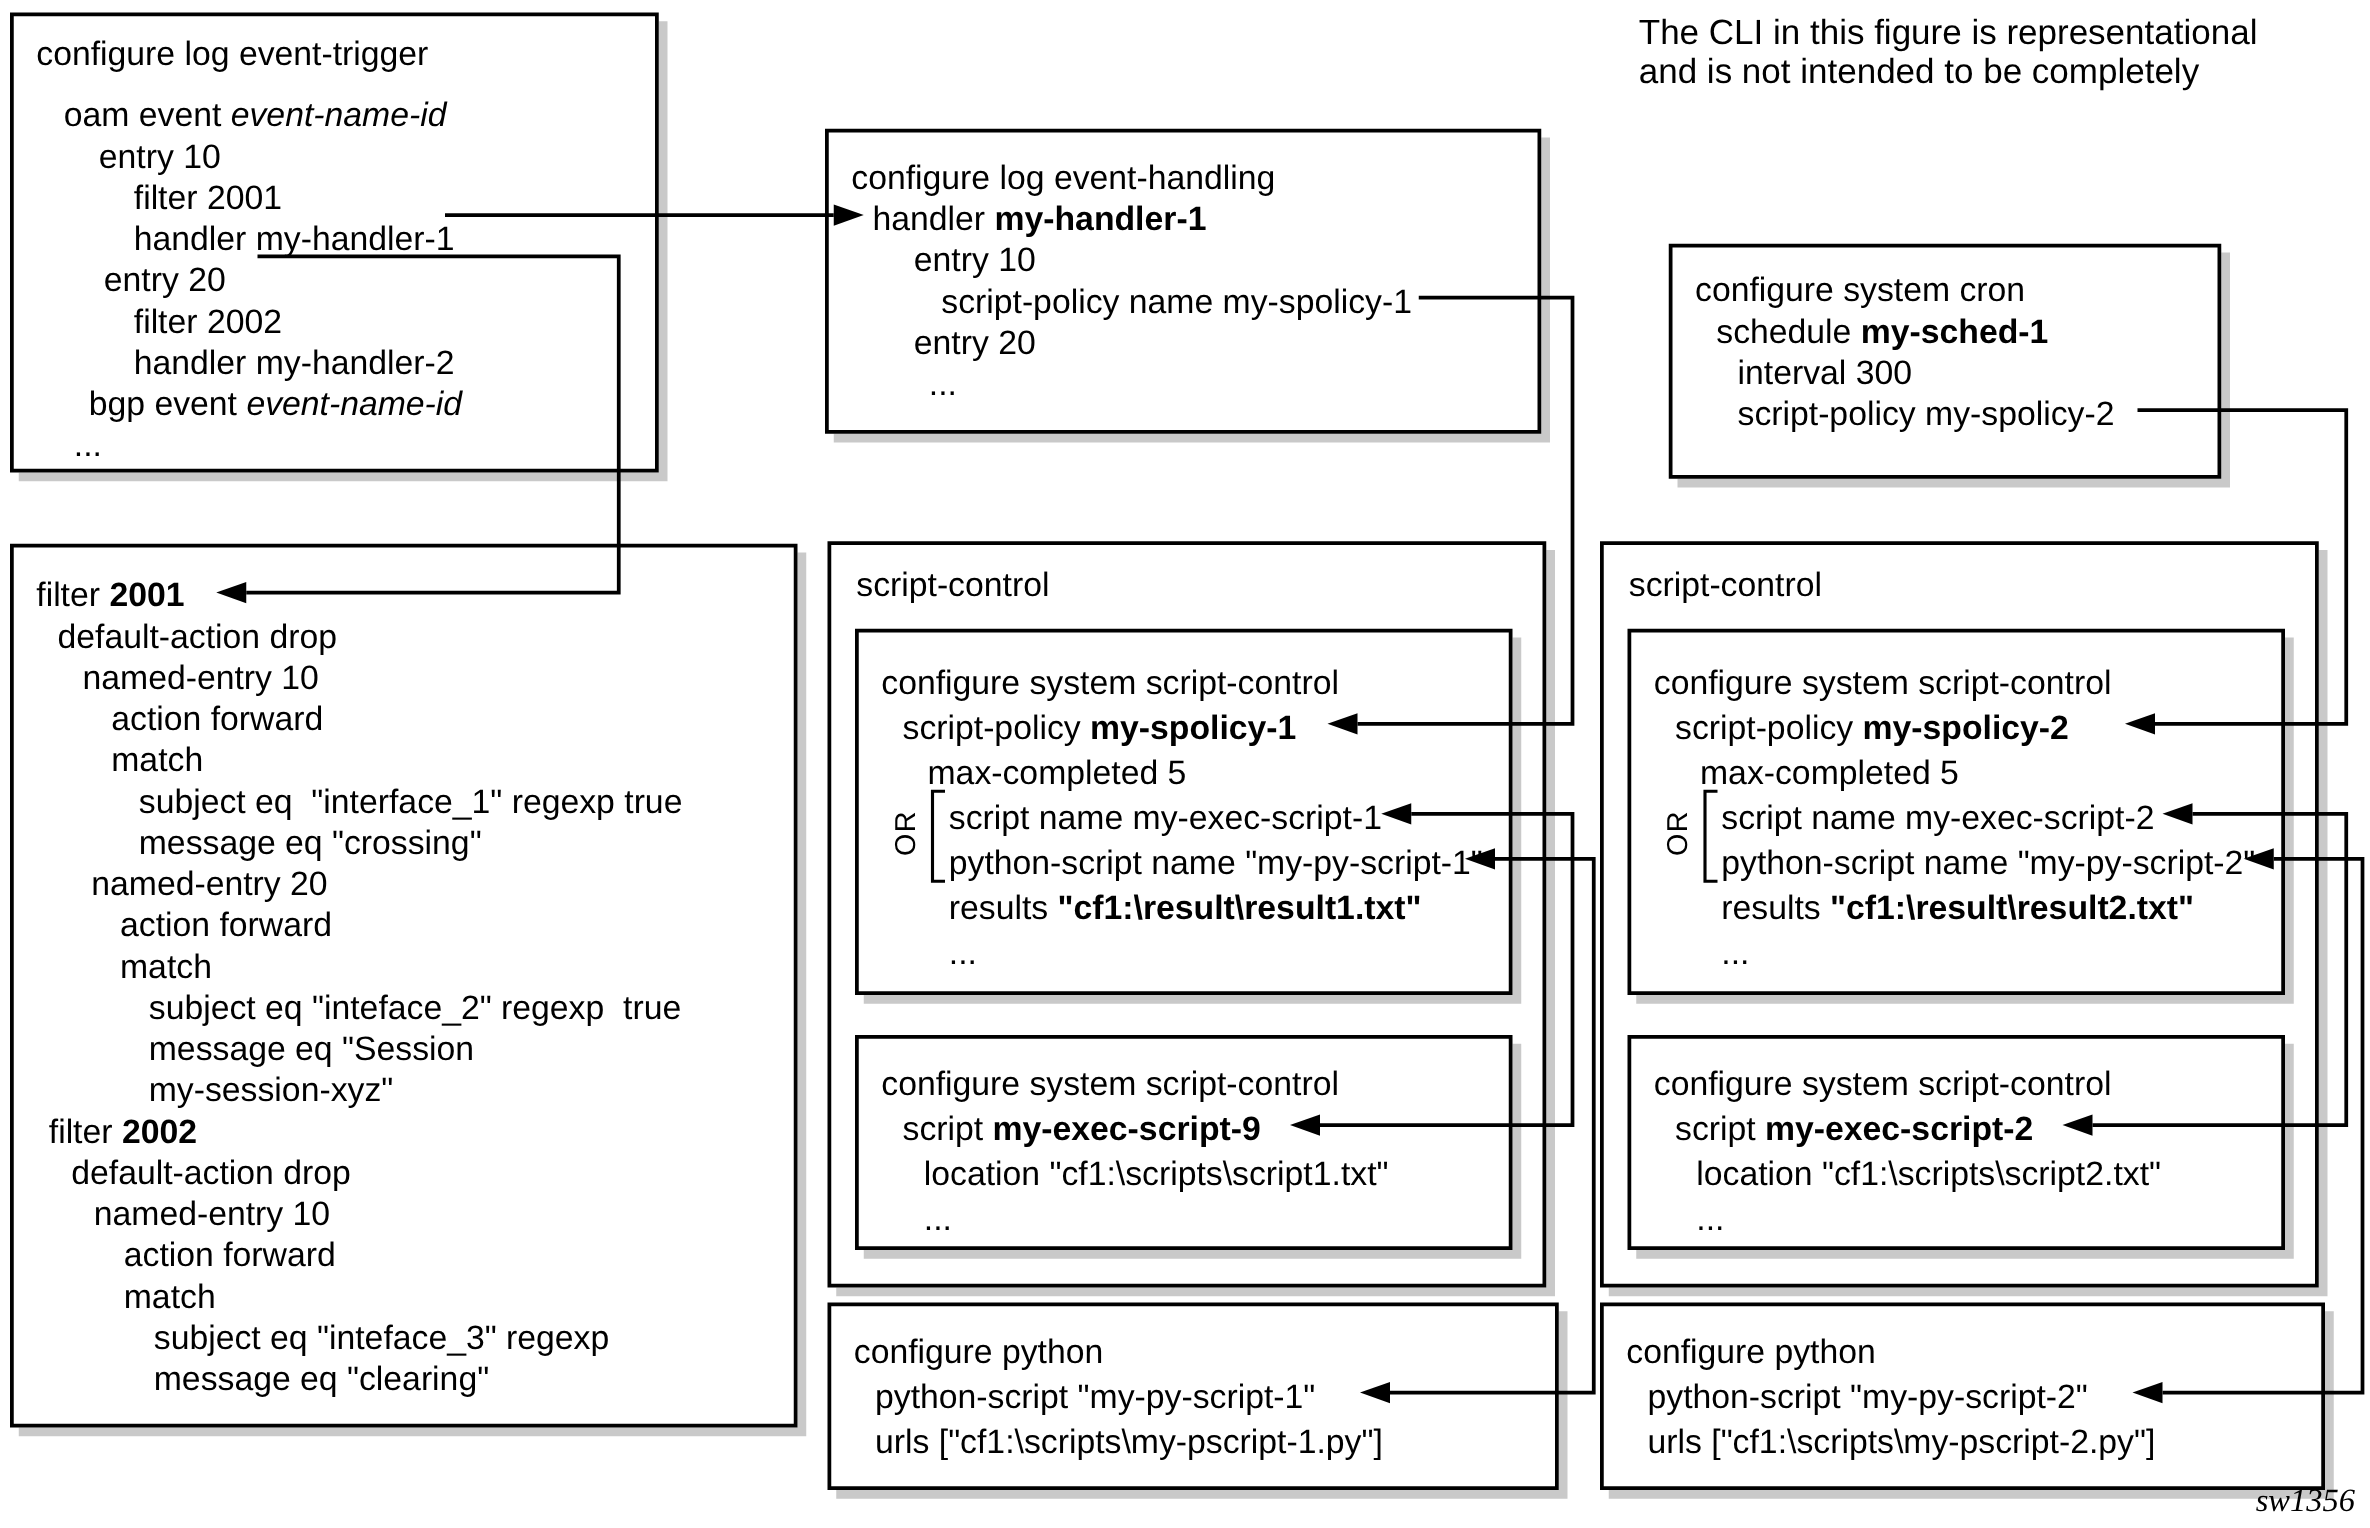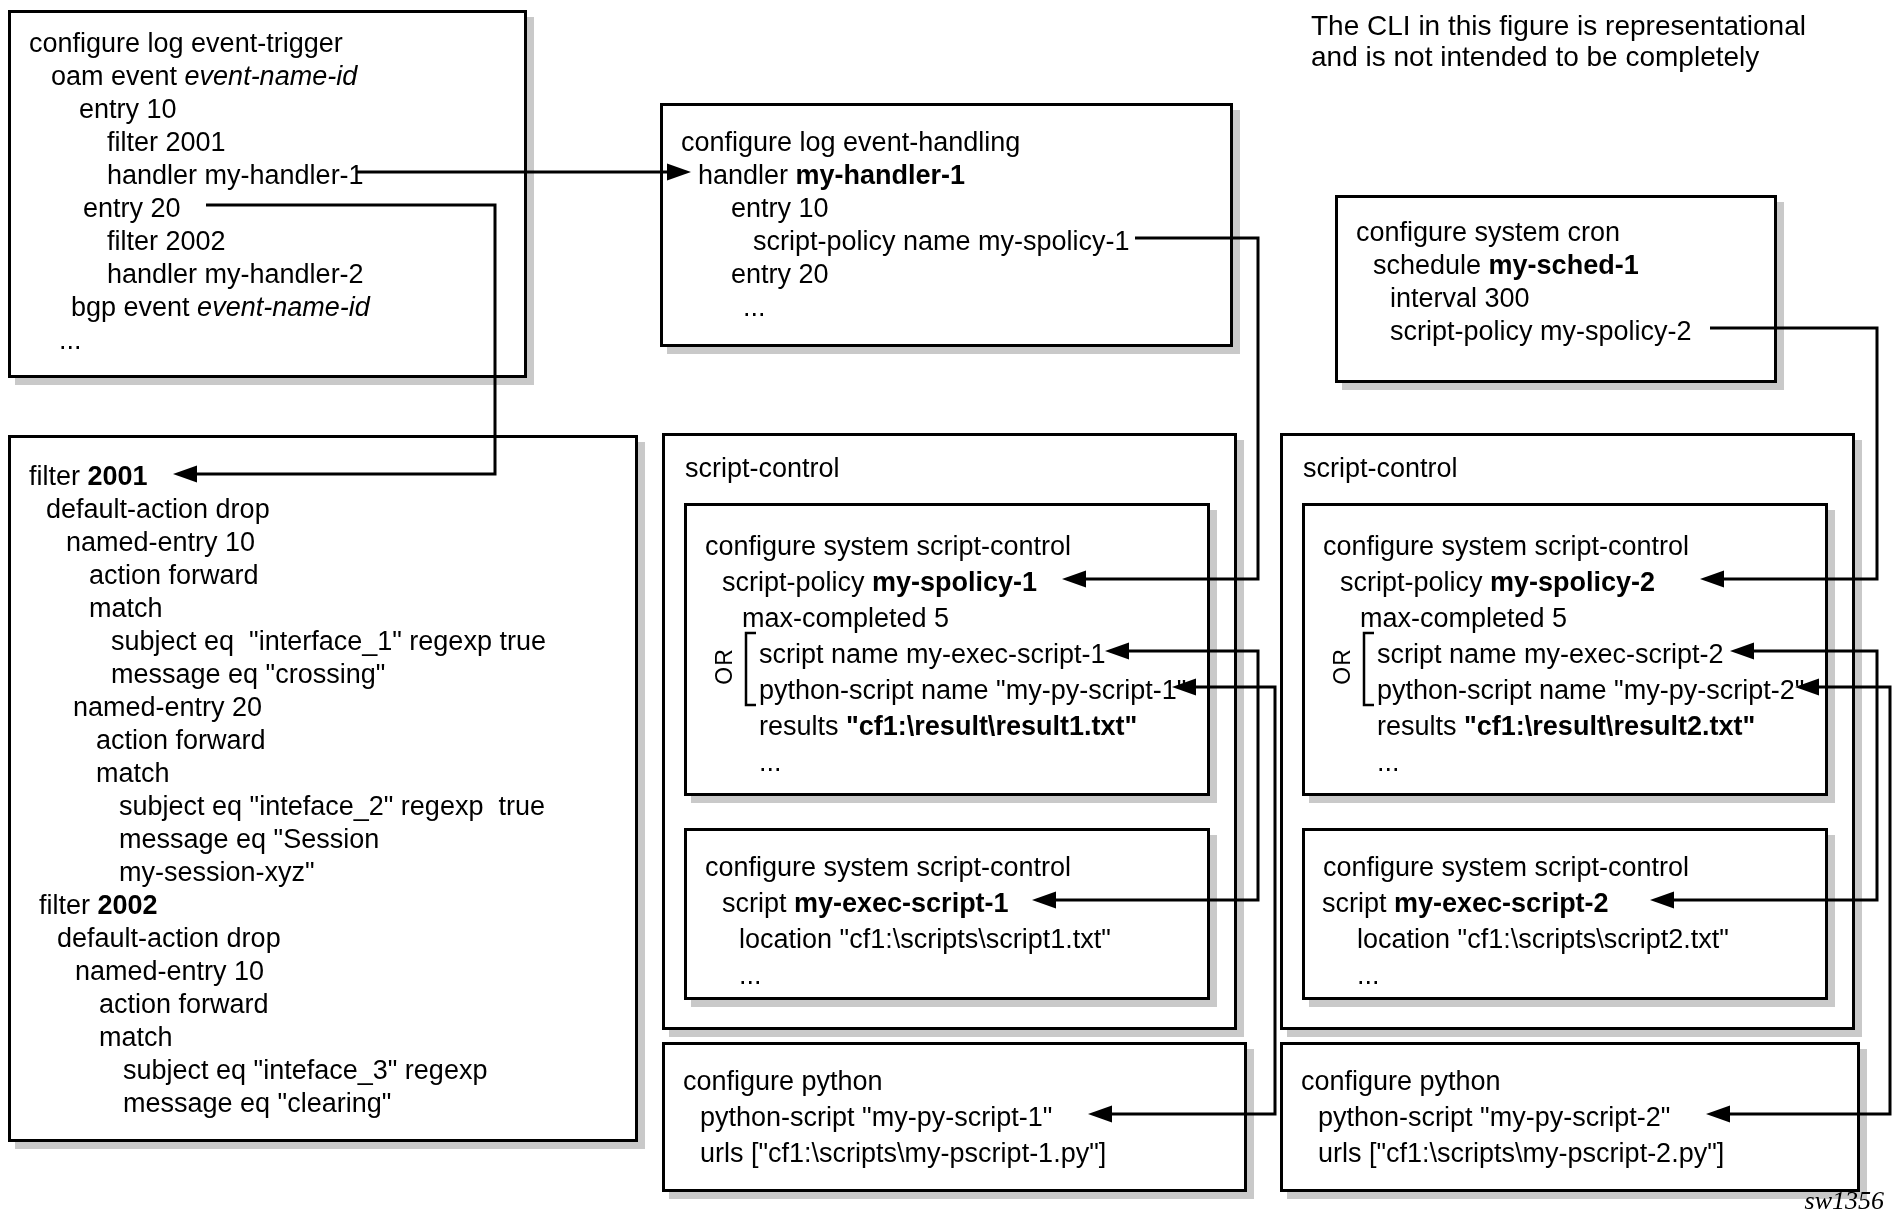--- a/index.html
+++ b/index.html
@@ -31,21 +31,21 @@
 </head>
 <body>
 
 <div class="note">
   <div>The CLI in this figure is representational</div>
   <div>and is not intended to be completely</div>
 </div>
 
 <div class="box codebox" style="left:8px;top:10px;width:519px;height:368px;padding-top:14px;">
     <div class="cline" style="padding-left: 18px;"><span>configure log event-trigger</span></div>
-    <div class="cline" style="padding-left: 40px;"><span>oam event </span><span style="font-style: italic;">event-name-id</span></div>
+    <div class="cline" style="padding-left: 40px; margin-top: 16px;"><span>oam event </span><span style="font-style: italic;">event-name-id</span></div>
     <div class="cline" style="padding-left: 68px;"><span>entry 10</span></div>
     <div class="cline" style="padding-left: 96px;"><span>filter 2001</span></div>
     <div class="cline" style="padding-left: 96px;"><span>handler my-handler-1</span></div>
     <div class="cline" style="padding-left: 72px;"><span>entry 20</span></div>
     <div class="cline" style="padding-left: 96px;"><span>filter 2002</span></div>
     <div class="cline" style="padding-left: 96px;"><span>handler my-handler-2</span></div>
     <div class="cline" style="padding-left: 60px;"><span>bgp event </span><span style="font-style: italic;">event-name-id</span></div>
     <div class="cline" style="padding-left: 48px;"><span>...</span></div>
   </div>
 
@@ -95,21 +95,21 @@
     <div class="cline" style="padding-left: 18px;"><span>configure system script-control</span></div>
     <div class="cline" style="padding-left: 35px;"><span>script-policy </span><span style="font-weight: bold;">my-spolicy-1</span></div>
     <div class="cline" style="padding-left: 55px;"><span>max-completed 5</span></div>
     <div class="cline" style="padding-left: 72px;"><span>script name my-exec-script-1</span></div>
     <div class="cline" style="padding-left: 72px;"><span>python-script name "my-py-script-1"</span></div>
     <div class="cline" style="padding-left: 72px;"><span>results </span><span style="font-weight: bold;">"cf1:\result\result1.txt"</span></div>
     <div class="cline" style="padding-left: 72px;"><span>...</span></div>
   </div>
 <div class="box codebox lh36" style="left:684px;top:828px;width:526px;height:172px;padding-top:18px;">
     <div class="cline" style="padding-left: 18px;"><span>configure system script-control</span></div>
-    <div class="cline" style="padding-left: 35px;"><span>script </span><span style="font-weight: bold;">my-exec-script-1</span></div>
+    <div class="cline" style="padding-left: 35px;"><span>script </span><span style="font-weight: bold;">my-exec-script-9</span></div>
     <div class="cline" style="padding-left: 52px;"><span>location "cf1:\scripts\script1.txt"</span></div>
     <div class="cline" style="padding-left: 52px;"><span>...</span></div>
   </div>
 <div class="or-label" style="left:706px;top:653px;">OR</div>
 
 <div class="box codebox lh36" style="left:662px;top:1042px;width:585px;height:150px;padding-top:18px;">
     <div class="cline" style="padding-left: 18px;"><span>configure python</span></div>
     <div class="cline" style="padding-left: 35px;"><span>python-script "my-py-script-1"</span></div>
     <div class="cline" style="padding-left: 35px;"><span>urls ["cf1:\scripts\my-pscript-1.py"]</span></div>
   </div>
@@ -121,21 +121,21 @@
     <div class="cline" style="padding-left: 18px;"><span>configure system script-control</span></div>
     <div class="cline" style="padding-left: 35px;"><span>script-policy </span><span style="font-weight: bold;">my-spolicy-2</span></div>
     <div class="cline" style="padding-left: 55px;"><span>max-completed 5</span></div>
     <div class="cline" style="padding-left: 72px;"><span>script name my-exec-script-2</span></div>
     <div class="cline" style="padding-left: 72px;"><span>python-script name "my-py-script-2"</span></div>
     <div class="cline" style="padding-left: 72px;"><span>results </span><span style="font-weight: bold;">"cf1:\result\result2.txt"</span></div>
     <div class="cline" style="padding-left: 72px;"><span>...</span></div>
   </div>
 <div class="box codebox lh36" style="left:1302px;top:828px;width:526px;height:172px;padding-top:18px;">
     <div class="cline" style="padding-left: 18px;"><span>configure system script-control</span></div>
-    <div class="cline" style="padding-left: 17px;"><span>script </span><span style="font-weight: bold;">my-exec-script-2</span></div>
+    <div class="cline" style="padding-left: 35px;"><span>script </span><span style="font-weight: bold;">my-exec-script-2</span></div>
     <div class="cline" style="padding-left: 52px;"><span>location "cf1:\scripts\script2.txt"</span></div>
     <div class="cline" style="padding-left: 52px;"><span>...</span></div>
   </div>
 <div class="or-label" style="left:1324px;top:653px;">OR</div>
 
 <div class="box codebox lh36" style="left:1280px;top:1042px;width:580px;height:150px;padding-top:18px;">
     <div class="cline" style="padding-left: 18px;"><span>configure python</span></div>
     <div class="cline" style="padding-left: 35px;"><span>python-script "my-py-script-2"</span></div>
     <div class="cline" style="padding-left: 35px;"><span>urls ["cf1:\scripts\my-pscript-2.py"]</span></div>
   </div>

